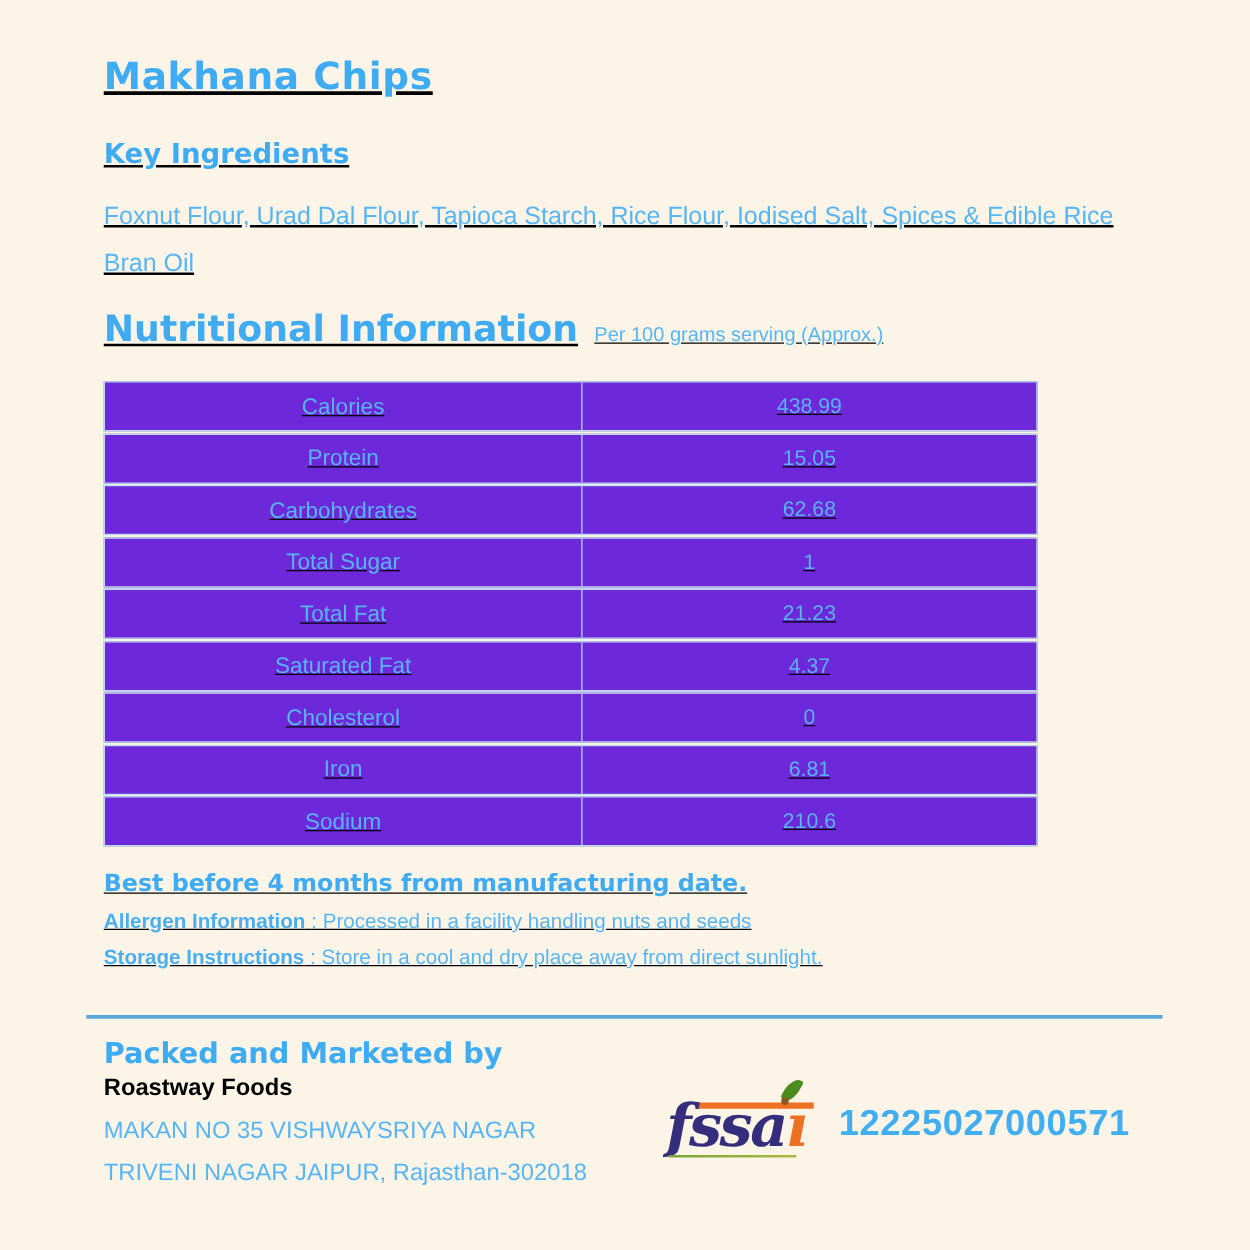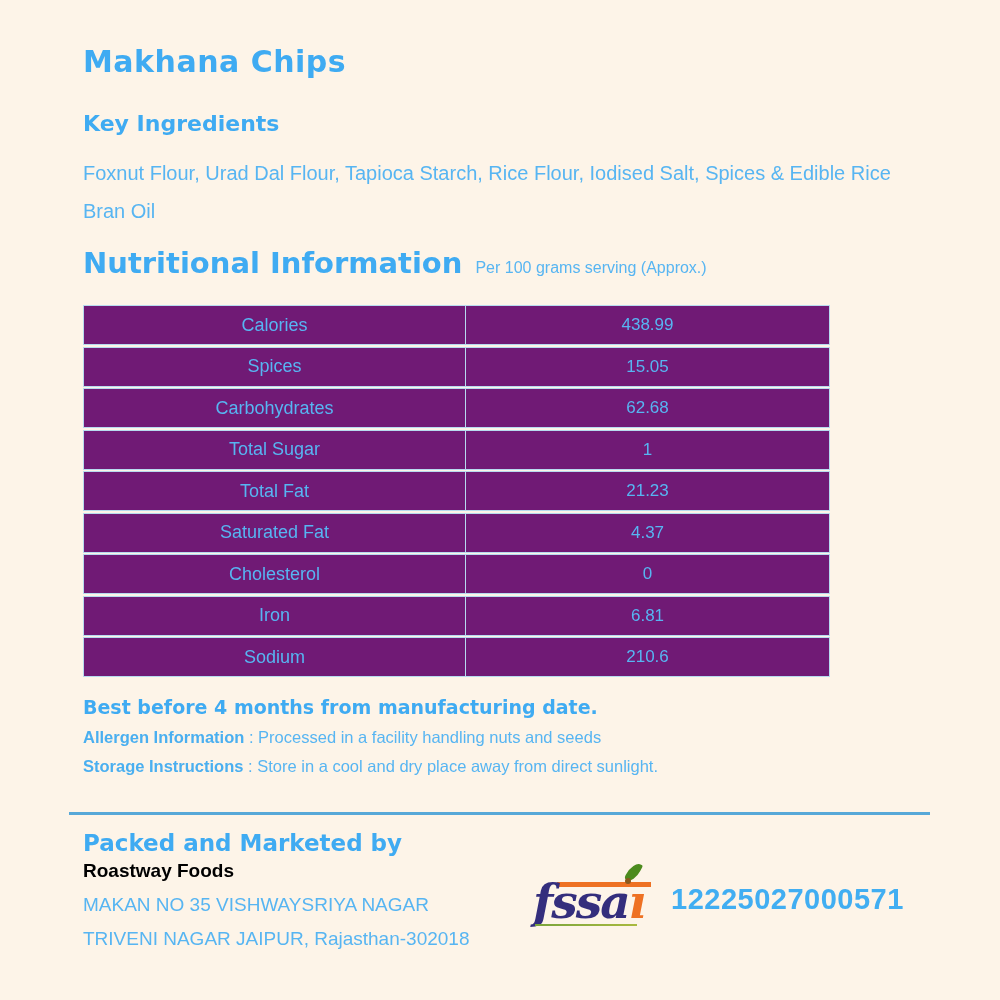--- a/index.html
+++ b/index.html
@@ -6,20 +6,21 @@
   html, body { width: 1000px; height: 1000px; }
   body {
     background: #FDF4E8;
     font-family: "Liberation Sans", sans-serif;
     overflow: hidden;
   }
   .page {
     width: 1000px; height: 1000px;
     padding: 44px 83px 2px 83px;
     position: relative;
+    text-decoration: underline;
   }
   .product-title {
     font-family: "DejaVu Sans", sans-serif;
     font-weight: bold;
     font-size: 30px;
     color: #3FABF2;
     letter-spacing: 0.5px;
   }
   .key-ingredients-heading {
     font-family: "DejaVu Sans", sans-serif;
@@ -54,21 +55,21 @@
   }
   .nut-table {
     margin-top: 25px;
     width: 747px;
   }
   .nut-row {
     display: flex;
     height: 40px;
     border: 1.5px solid #B7DAEF;
     margin-bottom: 1.5px;
-    background: #701a75;
+    background: #6d28d9;
   }
   .nut-label-cell {
     width: 382px;
     border-right: 1.5px solid #B7DAEF;
     display: flex; align-items: center; justify-content: center;
     font-size: 18px;
     color: #57B5F2;
   }
   .nut-value-cell {
     flex: 1;
@@ -200,21 +201,21 @@
     <span class="nutrition-heading">Nutritional Information</span>
     <span class="serving-note">Per 100 grams serving (Approx.)</span>
   </div>
 
   <div class="nut-table">
     <div class="nut-row">
       <div class="nut-label-cell">Calories</div>
       <div class="nut-value-cell">438.99</div>
     </div>
     <div class="nut-row">
-      <div class="nut-label-cell">Spices</div>
+      <div class="nut-label-cell">Protein</div>
       <div class="nut-value-cell">15.05</div>
     </div>
     <div class="nut-row">
       <div class="nut-label-cell">Carbohydrates</div>
       <div class="nut-value-cell">62.68</div>
     </div>
     <div class="nut-row">
       <div class="nut-label-cell">Total Sugar</div>
       <div class="nut-value-cell">1</div>
     </div>

